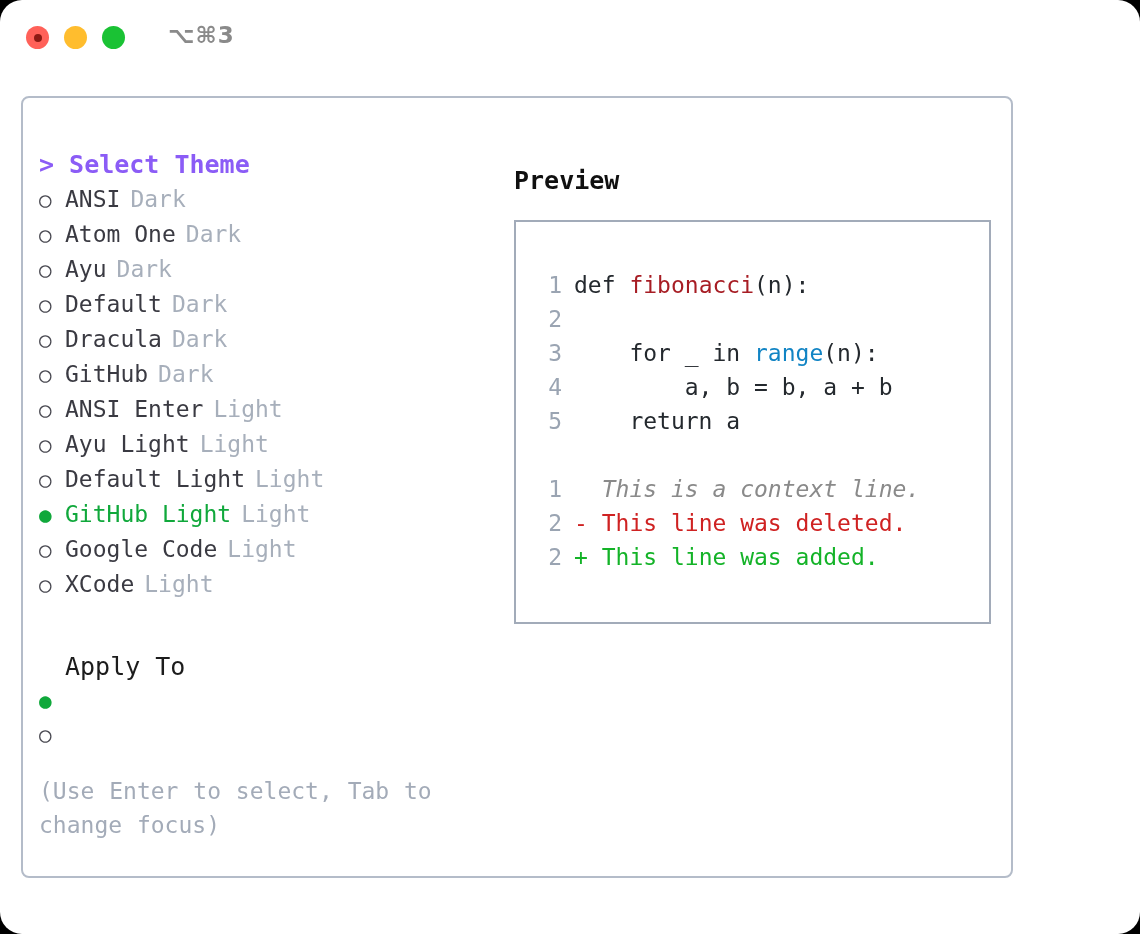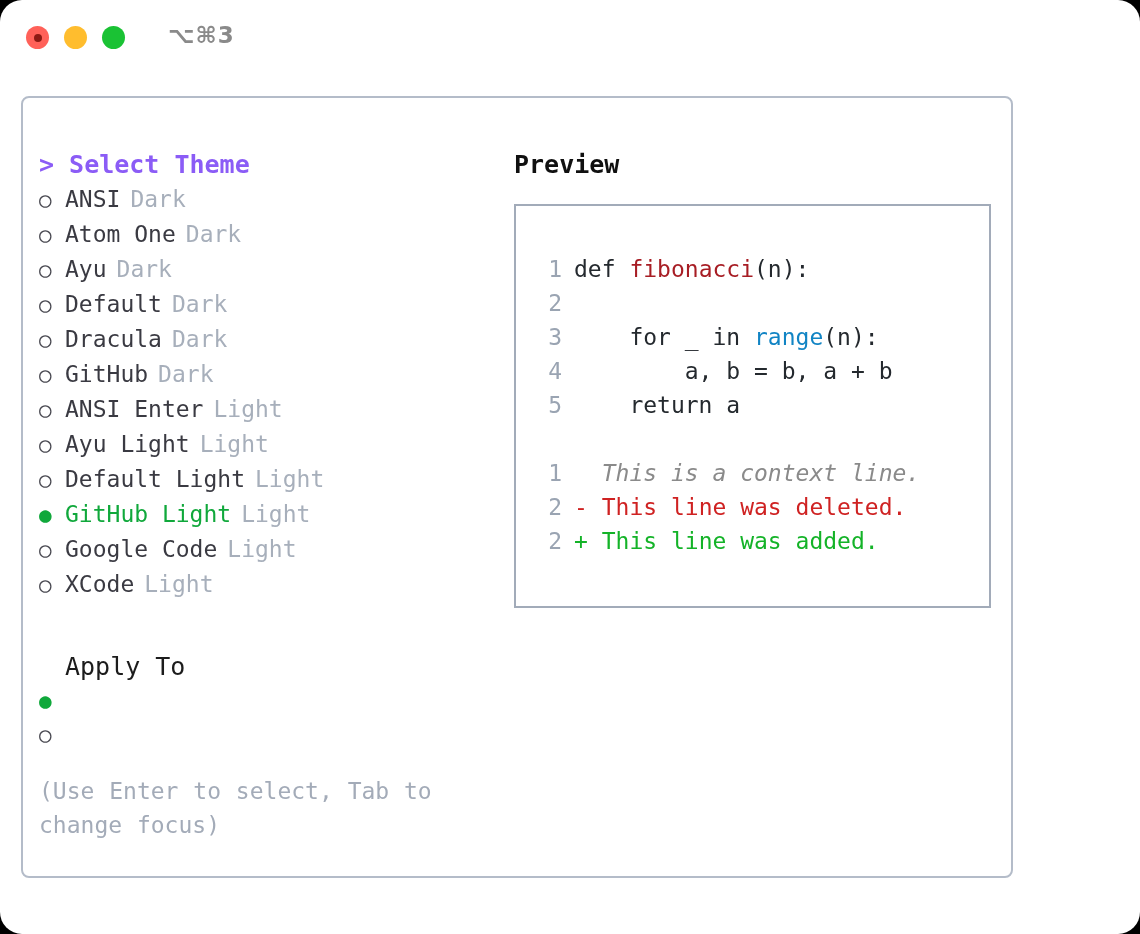--- a/index.html
+++ b/index.html
@@ -140,21 +140,21 @@
     line-height: 34px;
     color: #a3abb8;
     width: 404px;
     word-spacing: 1px;
   }
 
   
   .right-col {
     position: absolute;
     left: 479px;
-    top: 50px;
+    top: 66px;
     width: 490px;
     padding-left: 12px;
   }
   .preview-title {
     font-size: 25px;
     line-height: 34px;
     font-weight: 700;
     color: #101010;
   }
   .preview-box {

